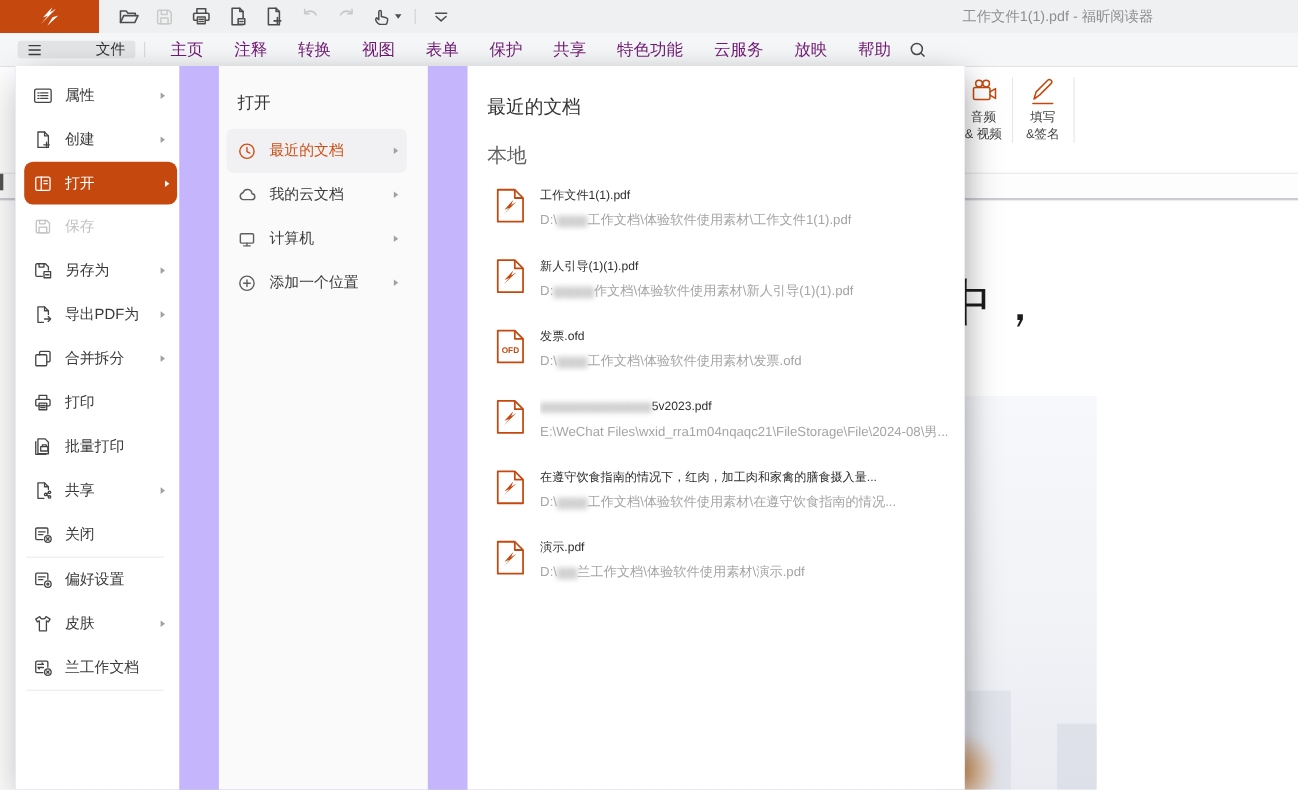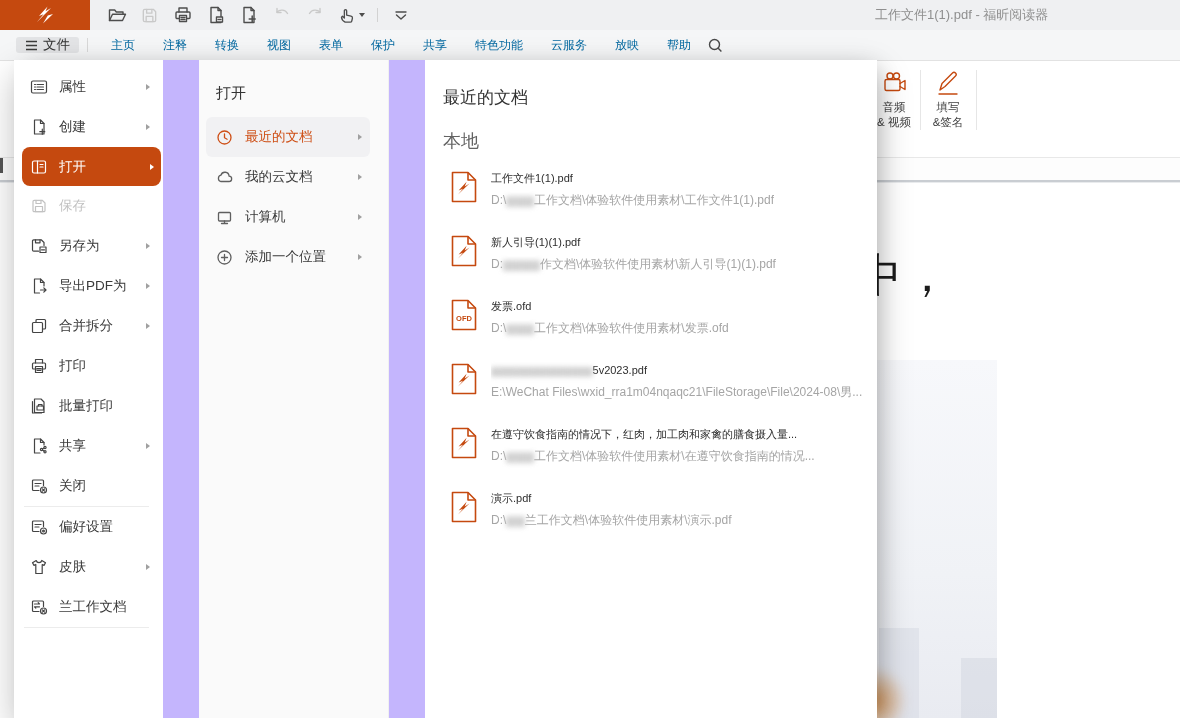--- a/index.html
+++ b/index.html
@@ -18,25 +18,25 @@
   .qat .caret { width:0; height:0; border-top:4px solid #4d4d4d; border-left:3.5px solid transparent;
                 border-right:3.5px solid transparent; margin-left:2px; }
   .qat .vsep { width:1px; height:14px; background:#d2d2d2; margin:0 6px; }
   .win-title { position:absolute; left:875px; top:0; height:30px; line-height:30px;
                font-size:13px; color:#8f8f8f; white-space:nowrap; }
 
   
   .menubar { position:absolute; left:0; top:30px; width:1180px; height:31px; background:#f5f6f7;
              border-bottom:1px solid #e2e2e2; display:flex; align-items:center; }
   .file-btn { margin-left:16px; height:16px; background:#e3e4e6; border-radius:3px;
-              display:flex; align-items:center; padding:0 9px; cursor:default; }
+              display:flex; align-items:center; padding:0 9px; cursor:default;gap:44px; }
   .file-btn svg { stroke:#3c3c3c; stroke-width:1.3; margin-right:5px; }
   .file-btn span { font-size:13.5px; color:#333; }
   .mb-sep { width:1px; height:14px; background:#d8d8d8; margin:0 9px 0 8px; }
-  .mb-item { font-size:12px; color:#0369a1; padding:0 14px; white-space:nowrap; }
+  .mb-item { font-size:15px; color:#701a75; padding:0 14px; white-space:nowrap; }
   .mb-search { margin-left:2px; display:flex; align-items:center; }
   .mb-search svg { stroke:#4a4a4a; fill:none; stroke-width:1.4; }
 
   
   .ribbon { position:absolute; left:0; top:61px; width:1180px; height:96px; background:#fff; }
   .rb { position:absolute; top:5px; display:flex; flex-direction:column; align-items:center; }
   .rb .ric { height:34px; display:flex; align-items:flex-end; justify-content:center; padding-bottom:3px; }
   .rb .l1,.rb .l2 { font-size:11.5px; line-height:15px; color:#3f3f3f; white-space:nowrap; }
   .rb svg { stroke:#c5490f; fill:none; stroke-width:1.4; stroke-linecap:round; stroke-linejoin:round; }
   .rsep { position:absolute; top:9px; width:1px; height:60px; background:#e6e6e6; }

